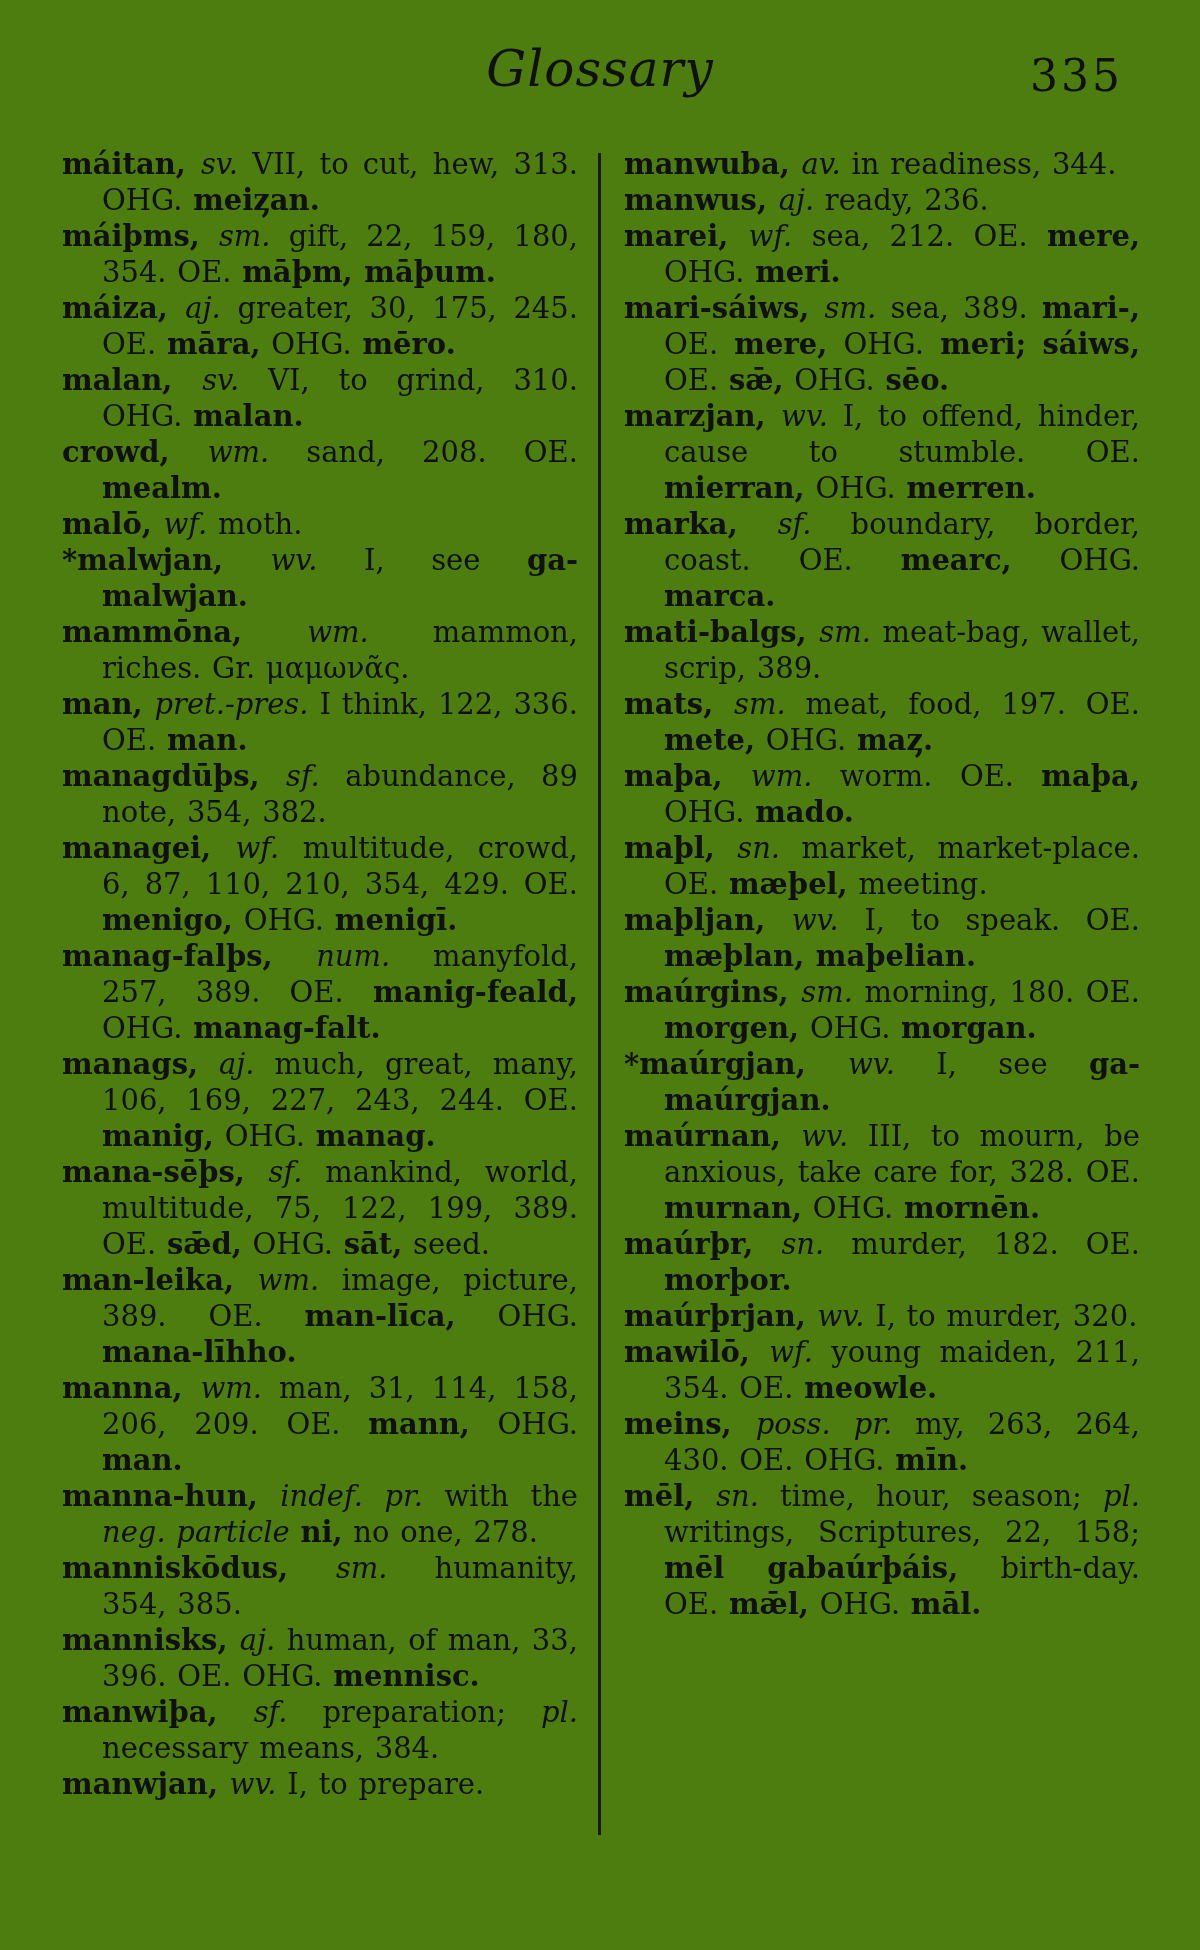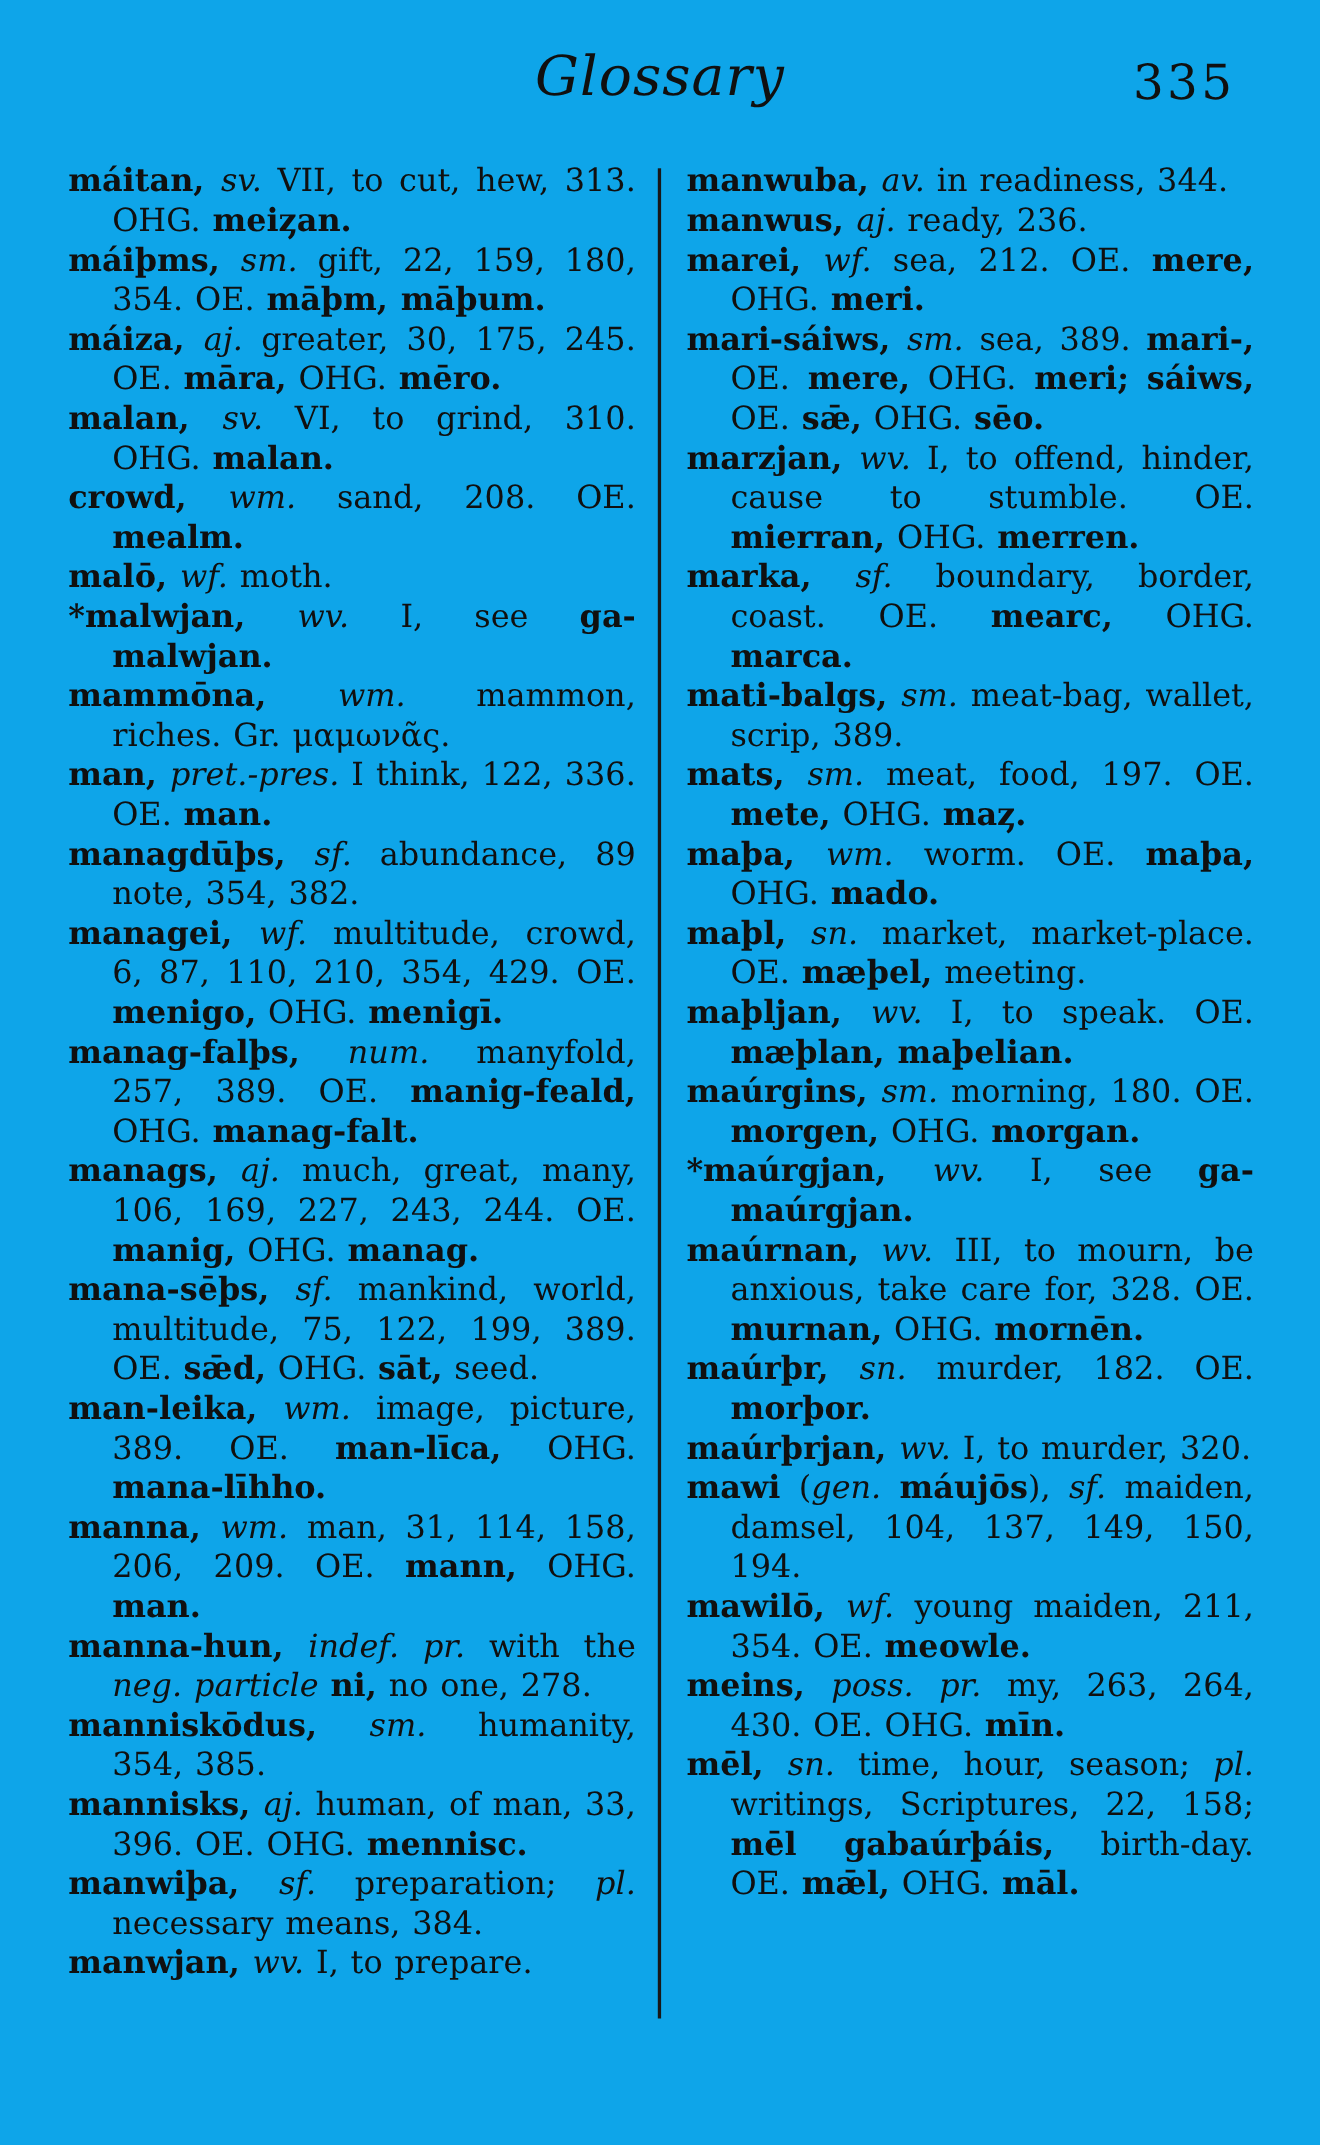--- a/index.html
+++ b/index.html
@@ -5,21 +5,21 @@
   html, body {
     margin: 0;
     padding: 0;
     background: #e9e9e7;
   }
   #page {
     position: relative;
     width: 1200px;
     height: 1950px;
     margin: 0 auto;
-    background: #0ea5e9;
+    background: #4d7c0f;
     color: #101010;
     font-family: "DejaVu Serif", "Liberation Serif", serif;
     overflow: hidden;
   }
   
   #running-head {
     position: absolute;
     top: 38px;
     left: 0;
     width: 1200px;
@@ -117,18 +117,17 @@
       <p class="entry"><b>mati-balgs, </b><i>sm.</i><span> meat-bag, wallet, scrip, 389.</span></p>
       <p class="entry"><b>mats, </b><i>sm.</i><span> meat, food, 197. OE. </span><b>mete,</b><span> OHG. </span><b>maȥ.</b></p>
       <p class="entry"><b>maþa, </b><i>wm.</i><span> worm. OE. </span><b>maþa,</b><span> OHG. </span><b>mado.</b></p>
       <p class="entry"><b>maþl, </b><i>sn.</i><span> market, market-place. OE. </span><b>mæþel,</b><span> meeting.</span></p>
       <p class="entry"><b>maþljan, </b><i>wv.</i><span> I, to speak. OE. </span><b>mæþlan, maþelian.</b></p>
       <p class="entry"><b>maúrgins, </b><i>sm.</i><span> morning, 180. OE. </span><b>morgen,</b><span> OHG. </span><b>morgan.</b></p>
       <p class="entry"><b>*maúrgjan, </b><i>wv.</i><span> I, see </span><b>ga-maúrgjan.</b></p>
       <p class="entry"><b>maúrnan, </b><i>wv.</i><span> III, to mourn, be anxious, take care for, 328. OE. </span><b>murnan,</b><span> OHG. </span><b>mornēn.</b></p>
       <p class="entry"><b>maúrþr, </b><i>sn.</i><span> murder, 182. OE. </span><b>morþor.</b></p>
       <p class="entry"><b>maúrþrjan, </b><i>wv.</i><span> I, to murder, 320.</span></p>
-      <p class="entry"><b>mawi</b><span> (</span><i>gen.</i><span> </span><b>máujōs</b><span>), </span><i>sf.</i><span> maiden, damsel, 104, 137, 149, 150, 194.</span></p>
       <p class="entry"><b>mawilō, </b><i>wf.</i><span> young maiden, 211, 354. OE. </span><b>meowle.</b></p>
       <p class="entry"><b>meins, </b><i>poss. pr.</i><span> my, 263, 264, 430. OE. OHG. </span><b>mīn.</b></p>
       <p class="entry"><b>mēl, </b><i>sn.</i><span> time, hour, season; </span><i>pl.</i><span> writings, Scriptures, 22, 158; </span><b>mēl gabaúrþáis,</b><span> birth-day. OE. </span><b>mǣl,</b><span> OHG. </span><b>māl.</b></p>
     </div>
 </div>
 
 </body></html>

